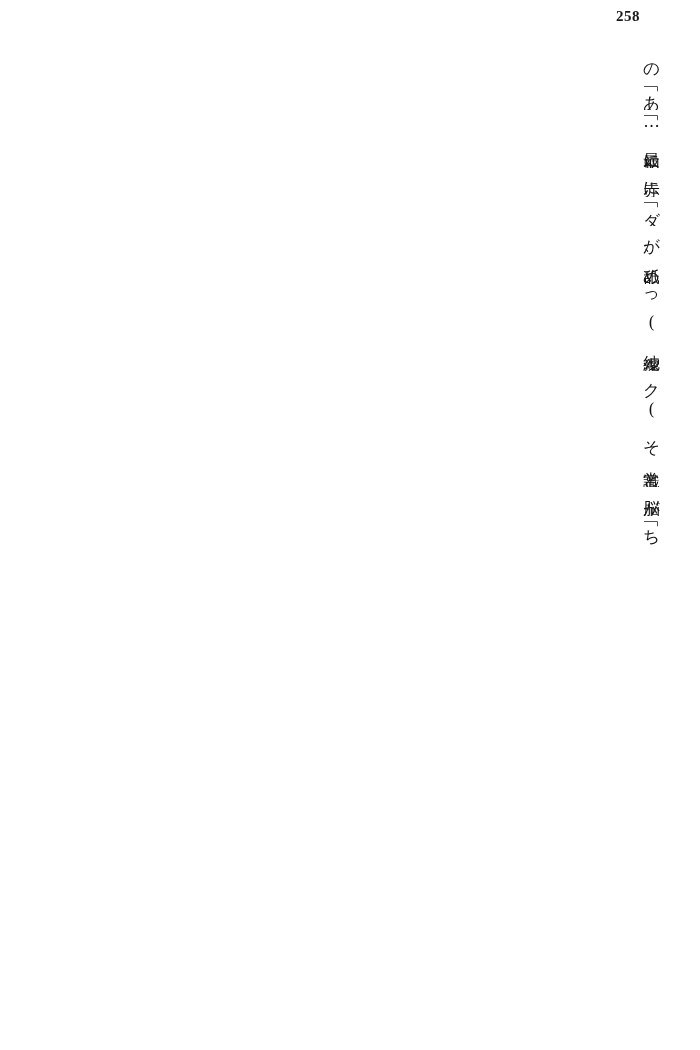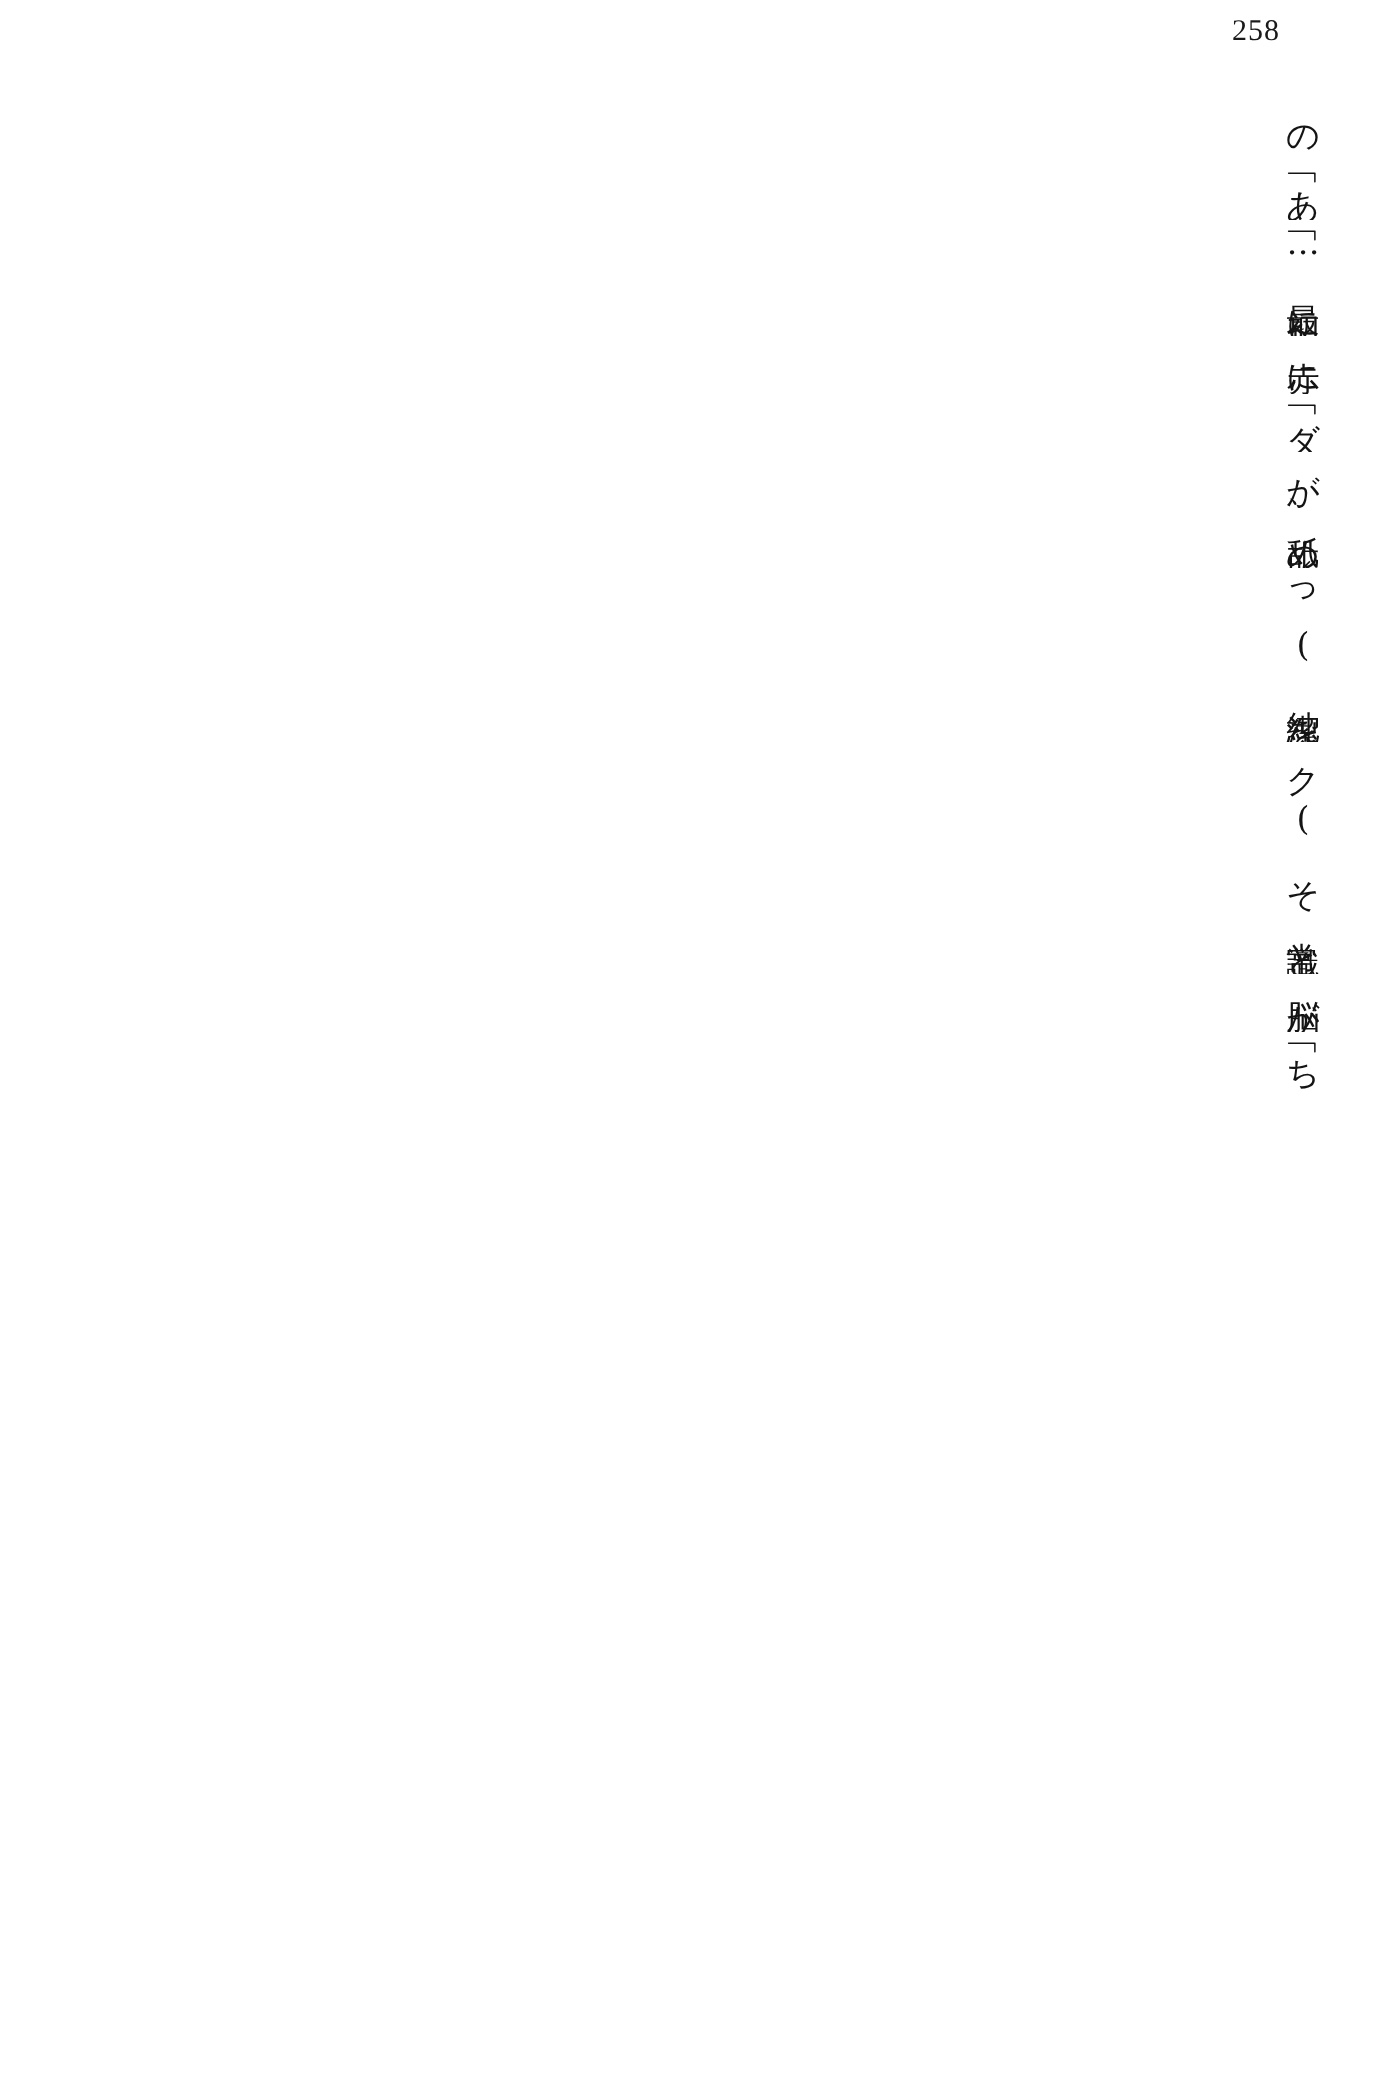--- a/index.html
+++ b/index.html
@@ -23,20 +23,21 @@
   .page-number {
     position: absolute;
     top: 8px;
     left: 0;
     right: 60px;
     text-align: right;
     font-family: "Liberation Serif", serif;
     font-size: 15px;
     color: #1a1a1a;
     letter-spacing: 0.5px;
+    font-weight: bold;
   }
   .text-block {
     position: absolute;
     top: 52px;
     left: 30px;
     right: 34px;
     height: 930px;
     writing-mode: vertical-rl;
     text-orientation: upright;
     direction: ltr;

